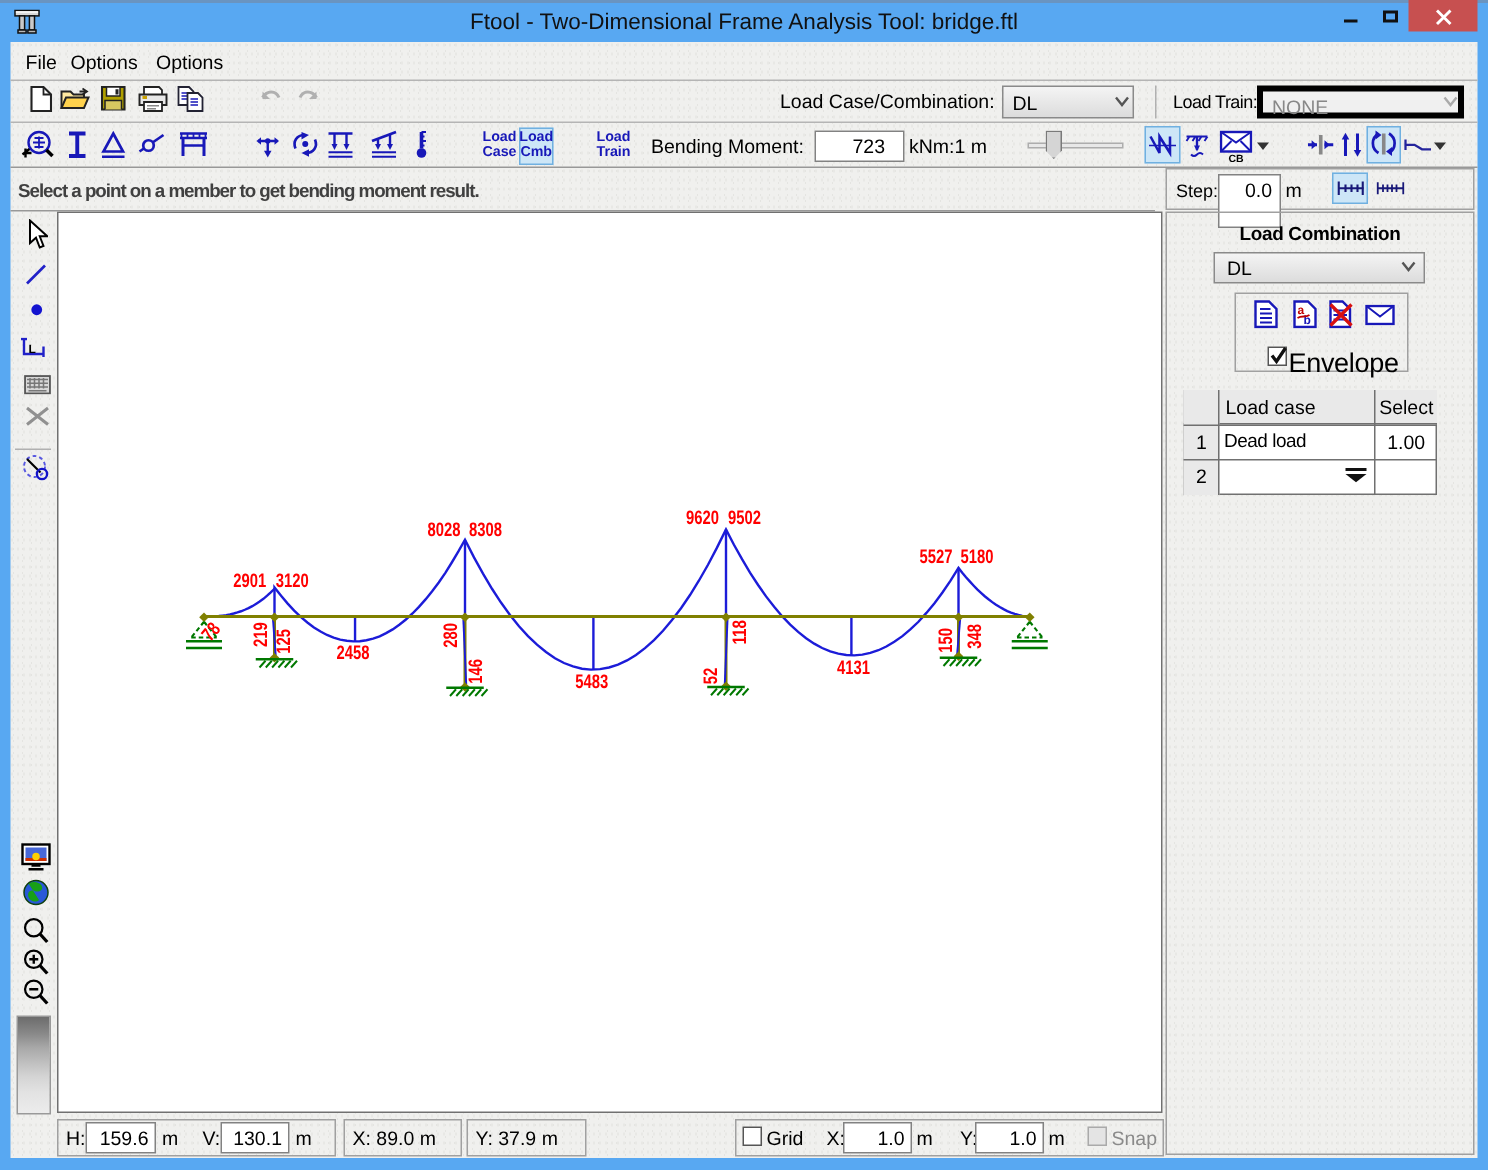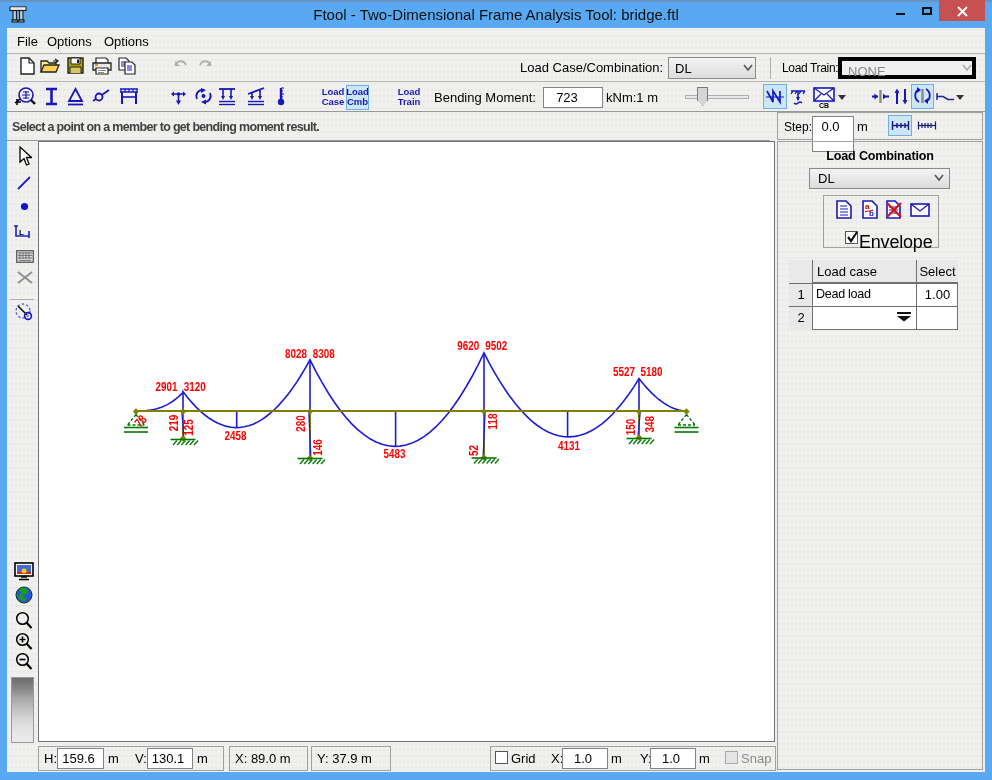--- a/index.html
+++ b/index.html
@@ -6,21 +6,21 @@
 html,body { width:992px; height:780px; overflow:hidden; }
 body { font-family:"Liberation Sans", sans-serif; background-color:#f0f0ee; background-image:radial-gradient(#e4e4e1 0.6px, rgba(0,0,0,0) 0.7px), radial-gradient(#e8e8e5 0.6px, rgba(0,0,0,0) 0.7px); background-size:6px 4px, 4px 6px; background-position:0 0, 2px 3px; position:relative; }
 .abs { position:absolute; }
 .titlebar { left:0; top:0; width:992px; height:28px; background:#58a8f2; border-top:2px solid #6a94c0; }
 .titletext { width:100%; text-align:center; top:6px; font-size:15px; color:#111; }
 .closebtn { left:939px; top:0px; width:46px; height:21px; background:#c75050; }
 .menubar { left:7px; top:28px; width:978px; height:26px; border-bottom:1px solid #b4b4b4; }
 .menuitem { top:6px; font-size:13px; color:#000; }
 .tb { }
 .lbl { font-size:13px; color:#000; }
-.field { background:#fff; border:1px solid #828282; font-size:13px; text-align:center; }
+.field { background:#fff; border:1px solid #828282; font-size:13px; text-align:right; }
 .sel { background:#cde6f7; border:1px solid #70b0e0; }
 .redtext { color:#404040; font-weight:bold; font-size:13px; }
 .combo { border:1px solid #8a8a8a; background:linear-gradient(#f4f4f4,#dcdcdc); font-size:13px; }
 .gbox { border:1px solid #a0a0a0; }
 svg { display:block; }
 </style>
 </head>
 <body>
 
 <div class="abs" style="left:0;top:28px;width:7px;height:744px;background:#58a8f2"></div>

